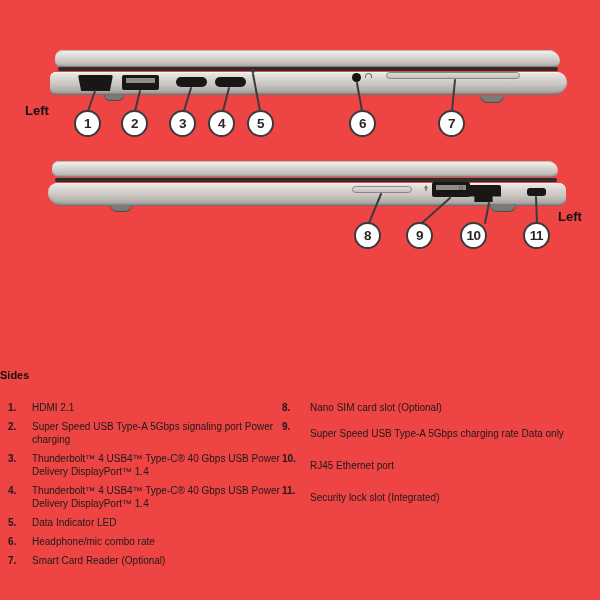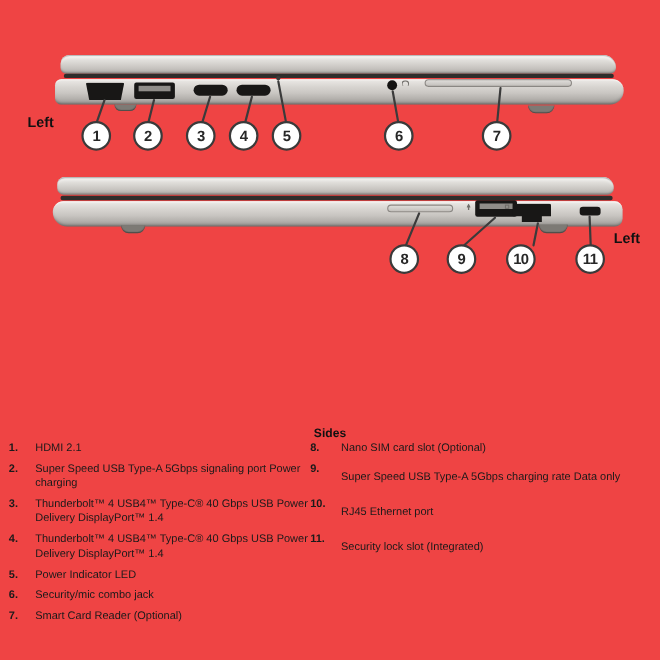--- a/index.html
+++ b/index.html
@@ -23,21 +23,21 @@
 
   
   .callout{position:absolute;width:27px;height:27px;box-sizing:border-box;border:2.5px solid #3a3a3a;border-radius:50%;
            background:#fff;display:flex;align-items:center;justify-content:center;
            font-weight:700;font-size:13.5px;color:#272727;letter-spacing:-.5px;}
   #leader-svg{position:absolute;left:0;top:0;width:600px;height:600px;pointer-events:none;}
 
   .side-label{position:absolute;font-weight:700;font-size:13px;color:#111;}
 
   
-  #legend-title{position:absolute;top:369px;left:0;width:600px;text-align:center;font-weight:700;font-size:11px;color:#111;margin-top:19px;}
+  #legend-title{position:absolute;top:369px;left:0;width:600px;font-weight:700;font-size:11px;color:#111;}
   #legend{position:absolute;top:401px;left:8px;width:584px;display:grid;
           grid-template-columns:24px 250px 28px 1fr;row-gap:6px;
           font-size:10px;line-height:13px;color:#1a1a1a;}
   .lg-num{font-weight:700;align-self:start;}
   .lg-text{align-self:start;padding-right:0;}
   .lg-text-r{align-self:center;}
 </style>
 </head>
 <body>
 
@@ -128,26 +128,26 @@
     <span class="lg-text">Thunderbolt™ 4 USB4™ Type-C® 40 Gbps USB Power Delivery DisplayPort™ 1.4</span>
     <span class="lg-num">10.</span>
     <span class="lg-text-r">RJ45 Ethernet port</span>
 
     <span class="lg-num">4.</span>
     <span class="lg-text">Thunderbolt™ 4 USB4™ Type-C® 40 Gbps USB Power Delivery DisplayPort™ 1.4</span>
     <span class="lg-num">11.</span>
     <span class="lg-text-r">Security lock slot (Integrated)</span>
 
     <span class="lg-num">5.</span>
-    <span class="lg-text">Power Indicator LED</span>
+    <span class="lg-text">Data Indicator LED</span>
     <span class="lg-num"></span>
     <span class="lg-text-r"></span>
 
     <span class="lg-num">6.</span>
-    <span class="lg-text">Security/mic combo jack</span>
+    <span class="lg-text">Headphone/mic combo rate</span>
     <span class="lg-num"></span>
     <span class="lg-text-r"></span>
 
     <span class="lg-num">7.</span>
     <span class="lg-text">Smart Card Reader (Optional)</span>
     <span class="lg-num"></span>
     <span class="lg-text-r"></span>
   </div>
 
 </div>

